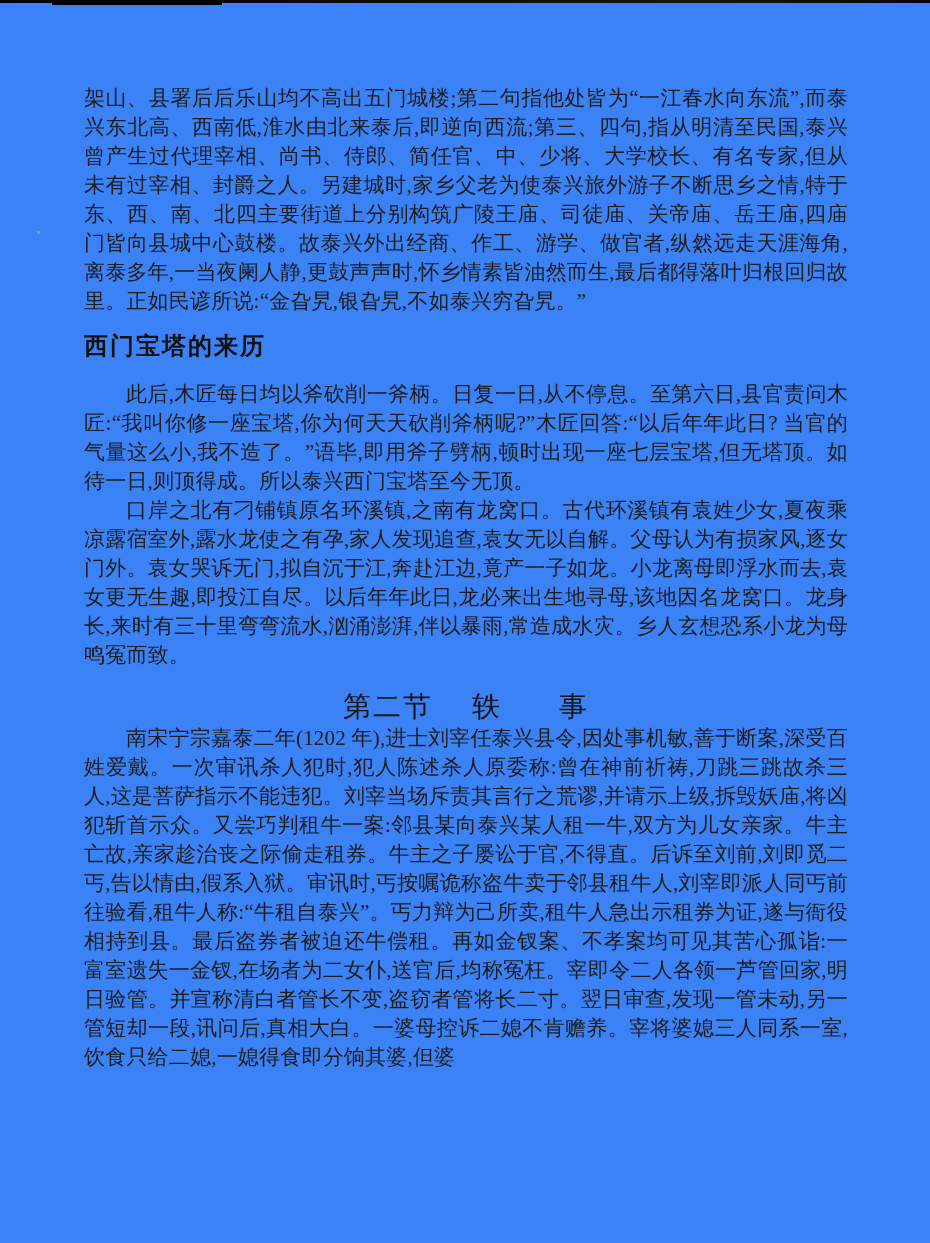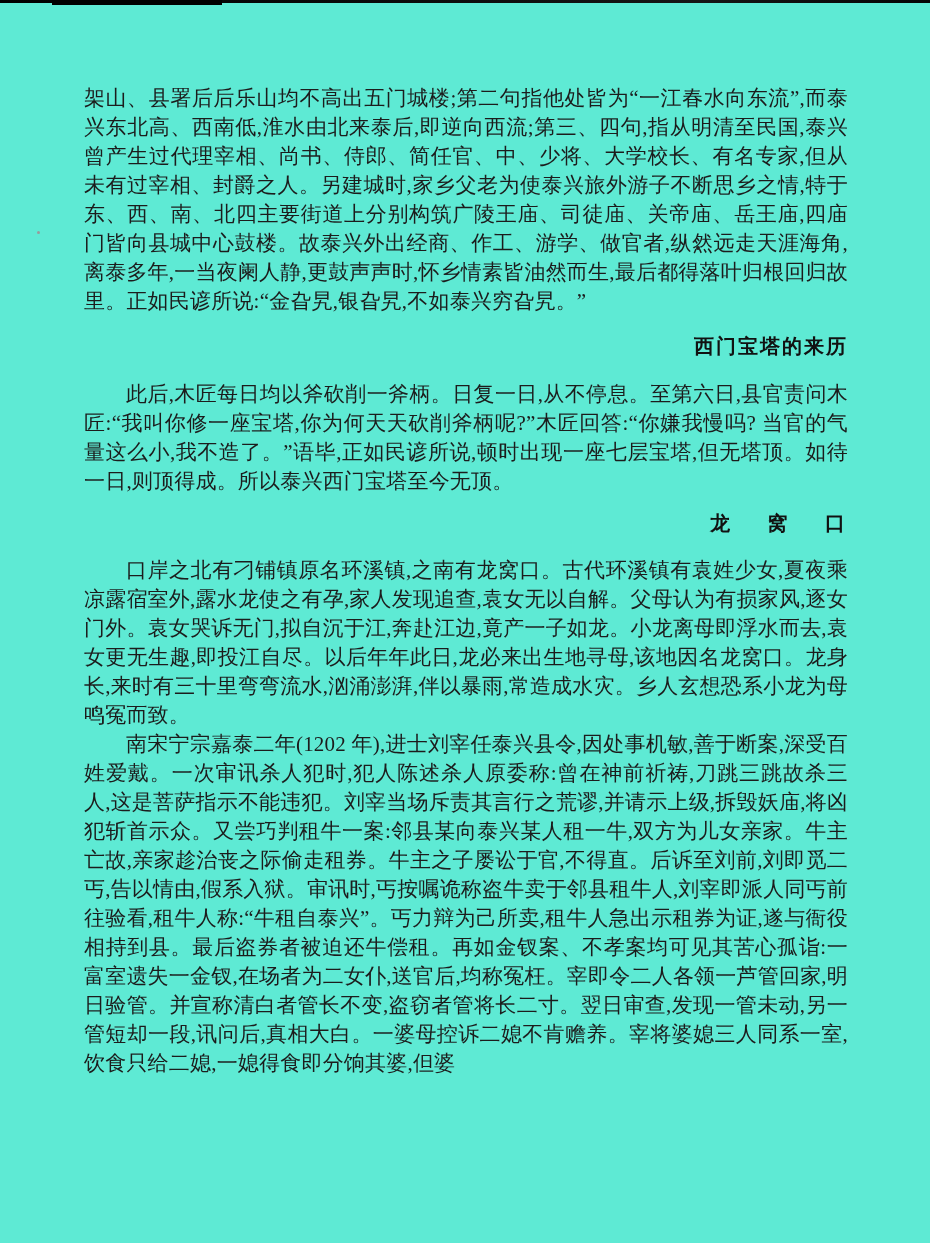--- a/index.html
+++ b/index.html
@@ -1,21 +1,21 @@
 <!DOCTYPE html>
 <html lang="zh"><head>
 <meta charset="utf-8">
 <style>
   html, body { margin: 0; padding: 0; background: #e8e8e8; }
   .page {
     position: relative;
     width: 930px;
     height: 1243px;
     margin: 0 auto;
-    background: #5eead4;
+    background: #3b82f6;
     overflow: hidden;
     font-family: "Liberation Serif", "DejaVu Serif", serif;
     color: #1c1c1c;
   }
   
   .scan-edge-top {
     position: absolute; top: 0; left: 0; width: 100%; height: 3px;
     background: linear-gradient(to right, #000 0%, #0a0a0a 40%, #161616 75%, #050505 100%);
   }
   .scan-edge-top-thick {
@@ -42,23 +42,23 @@
     line-height: 29px;
     text-align: justify;
     text-justify: inter-character;
     letter-spacing: 0.2px;
   }
   p.body.indent { text-indent: 2em; }
   h3.sub {
     margin: 15px 0 19px;
     font-family: "Liberation Sans", "DejaVu Sans", sans-serif;
     font-weight: 700;
-    font-size: 20px;
+    font-size: 24px;
     line-height: 30px;
-    text-align: right;
+    text-align: left;
     letter-spacing: 2px;
     color: #111;
   }
   h3.sub.wide { word-spacing: 26px; letter-spacing: 3px; margin: 12px 0 18px; }
   h3.sub.liuzai { letter-spacing: 6px; margin: 24px 0 20px; }
   h2.section {
     margin: 20px 0 0;
     font-family: "Liberation Serif", "DejaVu Serif", serif;
     font-weight: 500;
     font-size: 28px;
@@ -81,24 +81,27 @@
   <div class="scan-dot-margin"></div>
   <div class="scan-dot-emphasis"></div>
 
   <main class="content">
 
     <p class="body">架山、县署后后乐山均不高出五门城楼;第二句指他处皆为“一江春水向东流”,而泰兴东北高、西南低,淮水由北来泰后,即逆向西流;第三、四句,指从明清至民国,泰兴曾产生过代理宰相、尚书、侍郎、简任官、中、少将、大学校长、有名专家,但从未有过宰相、封爵之人。另建城时,家乡父老为使泰兴旅外游子不断思乡之情,特于东、西、南、北四主要街道上分别构筑广陵王庙、司徒庙、关帝庙、岳王庙,四庙门皆向县城中心鼓楼。故泰兴外出经商、作工、游学、做官者,纵然远走天涯海角,离泰多年,一当夜阑人静,更鼓声声时,怀乡情素皆油然而生,最后都得落叶归根回归故里。正如民谚所说:“金旮旯,银旮旯,不如泰兴穷旮旯。”</p>
 
     <h3 class="sub">西门宝塔的来历</h3>
 
 
-    <p class="body indent">此后,木匠每日均以斧砍削一斧柄。日复一日,从不停息。至第六日,县官责问木匠:“我叫你修一座宝塔,你为何天天砍削斧柄呢?”木匠回答:“你嫌我慢吗? 当官的气量这么小,我不造了。”语毕,正如民谚所说,顿时出现一座七层宝塔,但无塔顶。如待一日,则顶得成。所以泰兴西门宝塔至今无顶。</p>
+    <p class="body indent">此后,木匠每日均以斧砍削一斧柄。日复一日,从不停息。至第六日,县官责问木匠:“我叫你修一座宝塔,你为何天天砍削斧柄呢?”木匠回答:“以后年年此日? 当官的气量这么小,我不造了。”语毕,即用斧子劈柄,顿时出现一座七层宝塔,但无塔顶。如待一日,则顶得成。所以泰兴西门宝塔至今无顶。</p>
 
-    <h3 class="sub wide">龙 窝 口</h3>
 
     <p class="body indent">口岸之北有刁铺镇原名环溪镇,之南有龙窝口。古代环溪镇有袁姓少女,夏夜乘凉露宿室外,露水龙使之有孕,家人发现追查,袁女无以自解。父母认为有损家风,逐女门外。袁女哭诉无门,拟自沉于江,奔赴江边,竟产一子如龙。小龙离母即浮水而去,袁女更无生趣,即投江自尽。以后年年此日,龙必来出生地寻母,该地因名龙窝口。龙身长,来时有三十里弯弯流水,汹涌澎湃,伴以暴雨,常造成水灾。乡人玄想恐系小龙为母鸣冤而致。</p>
 
+    <h2 class="section">
+      <span class="section-number">第二节</span>
+      <span class="section-title">轶 事</span>
+    </h2>
 
 
     <p class="body indent">南宋宁宗嘉泰二年(1202 年),进士刘宰任泰兴县令,因处事机敏,善于断案,深受百姓爱戴。一次审讯杀人犯时,犯人陈述杀人原委称:曾在神前祈祷,刀跳三跳故杀三人,这是菩萨指示不能违犯。刘宰当场斥责其言行之荒谬,并请示上级,拆毁妖庙,将凶犯斩首示众。又尝巧判租牛一案:邻县某向泰兴某人租一牛,双方为儿女亲家。牛主亡故,亲家趁治丧之际偷走租券。牛主之子屡讼于官,不得直。后诉至刘前,刘即觅二丐,告以情由,假系入狱。审讯时,丐按嘱诡称盗牛卖于邻县租牛人,刘宰即派人同丐前往验看,租牛人称:“牛租自泰兴”。丐力辩为己所卖,租牛人急出示租券为证,遂与衙役相持到县。最后盗券者被迫还牛偿租。再如金钗案、不孝案均可见其苦心孤诣:一富室遗失一金钗,在场者为二女仆,送官后,均称冤枉。宰即令二人各领一芦管回家,明日验管。并宣称清白者管长不变,盗窃者管将长二寸。翌日审查,发现一管未动,另一管短却一段,讯问后,真相大白。一婆母控诉二媳不肯赡养。宰将婆媳三人同系一室,饮食只给二媳,一媳得食即分饷其婆,但婆</p>
 
   </main>
 </div>
 
 </body></html>

